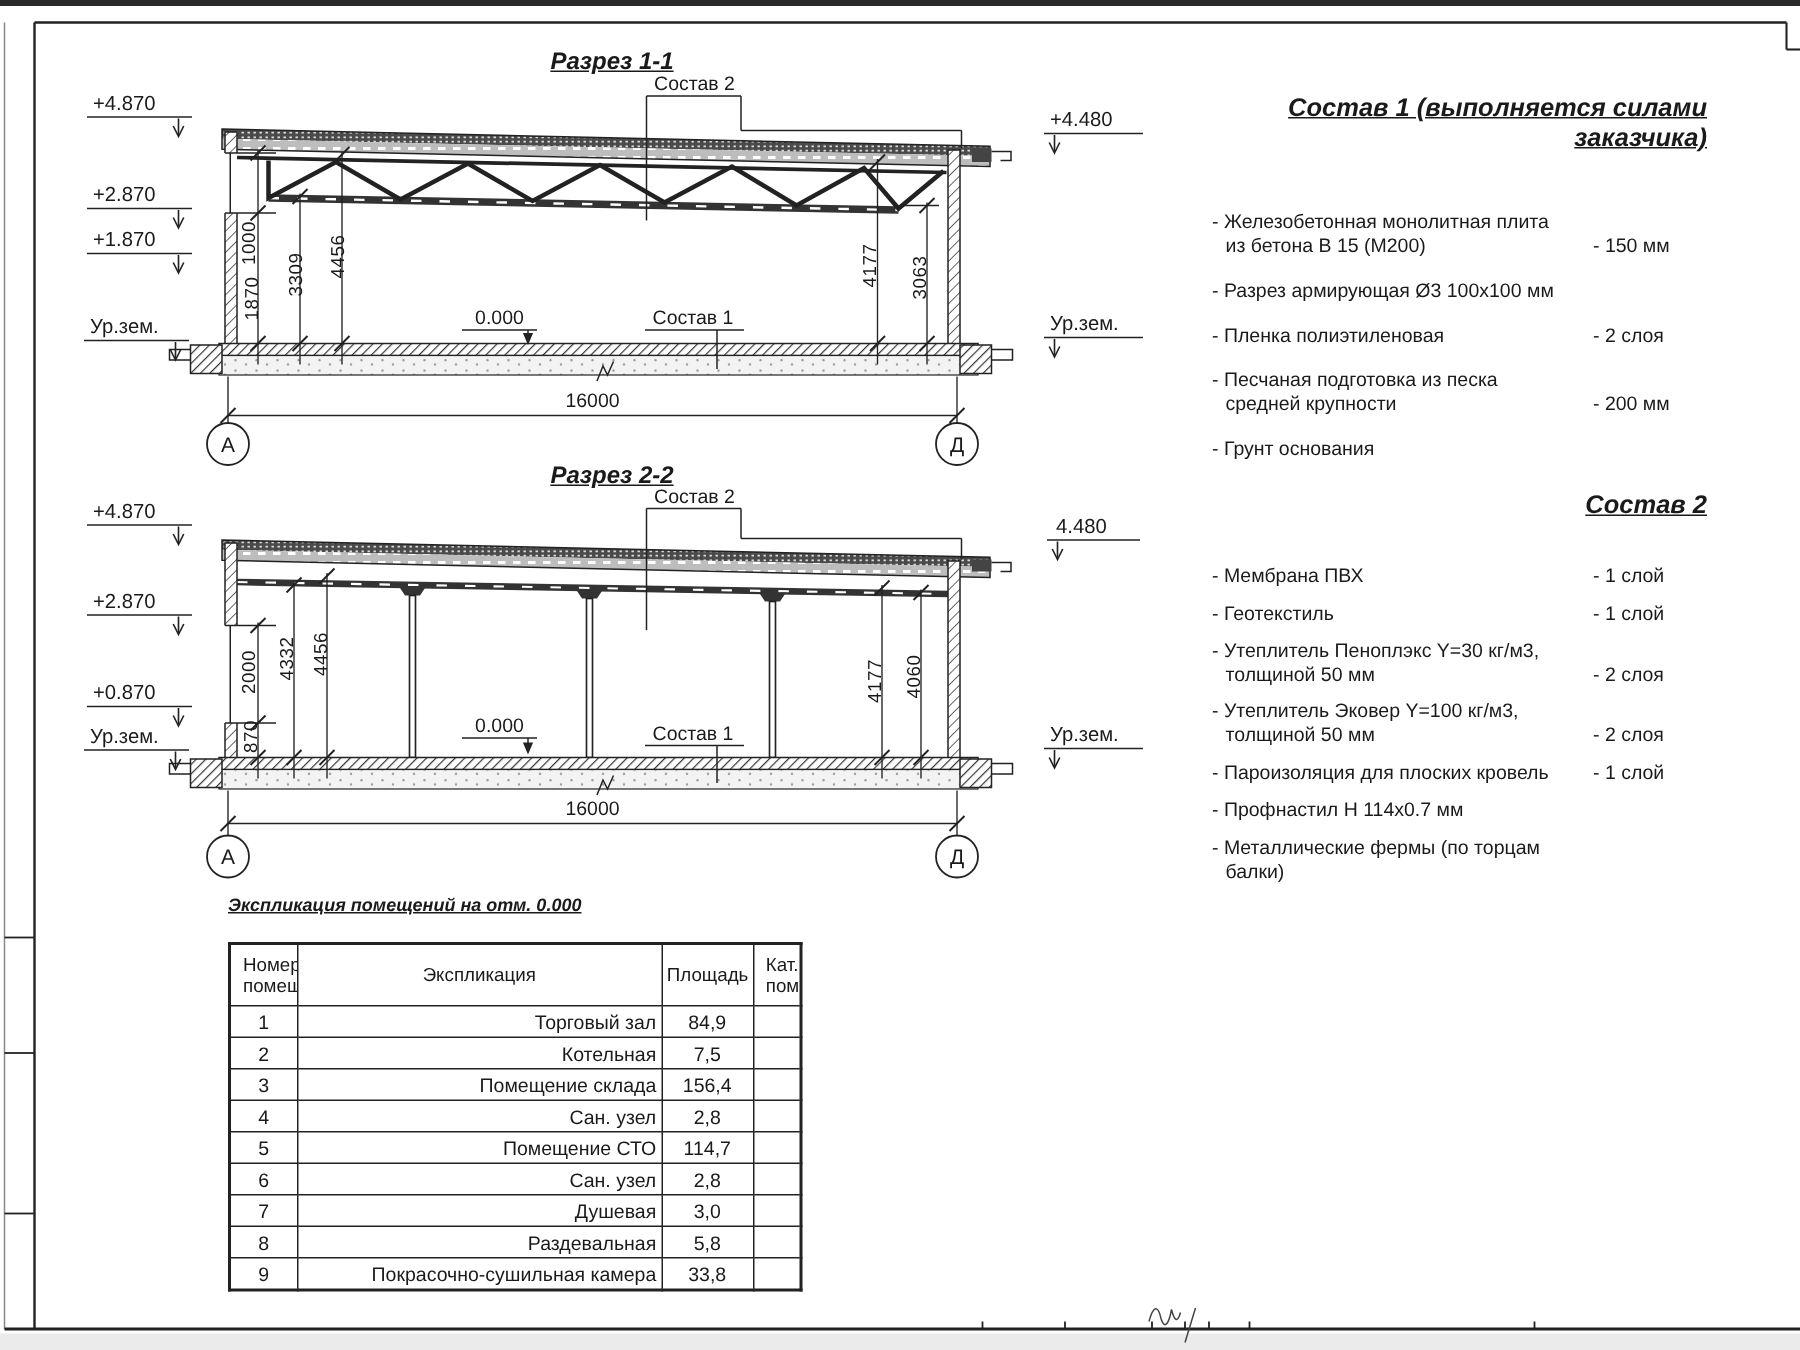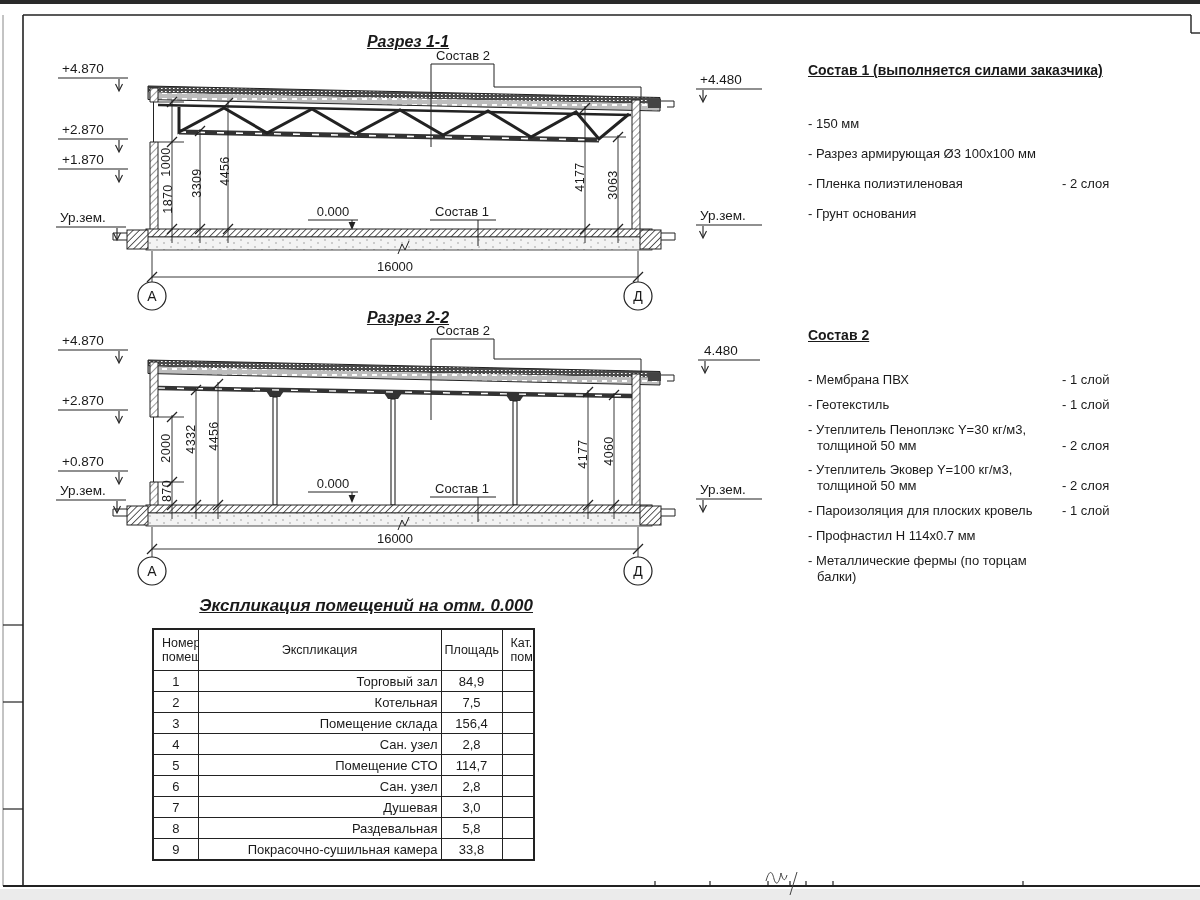--- a/index.html
+++ b/index.html
@@ -5,29 +5,29 @@
   html,body{margin:0;padding:0}
   body{width:1200px;height:900px;background:#fff;font-family:"Liberation Sans",sans-serif;color:#1a1a1a;position:relative;overflow:hidden}
   svg.linework{position:absolute;left:0;top:0}
   .lbl{position:absolute;font-size:13.5px;line-height:1.05;white-space:nowrap}
   .rot{position:absolute;width:60px;text-align:center;font-size:12.5px;transform:rotate(-90deg);letter-spacing:.4px}
   .sec-title{position:absolute;width:116px;text-align:center;font-size:16px;font-weight:bold;font-style:italic}
   .sec-title span,.mat-title span,.sched-title span{text-decoration:underline}
   .axis-letter{position:absolute;width:28px;text-align:center;font-size:14px}
   .small-lbl{position:absolute;font-size:13px;white-space:nowrap;text-align:center}
   .mat{position:absolute;width:330px}
-  .mat-title{text-align:left;font-size:14px;font-weight:bold;}
+  .mat-title{text-align:right;font-size:17px;font-weight:bold;font-style:italic}
   .mat1 .mat-title{margin-bottom:38px}
   .mat2 .mat-title{margin-bottom:29px}
   .mat-item{display:flex;justify-content:space-between;align-items:flex-end;font-size:13px;line-height:1.22}
   .mat1 .mat-item{margin-bottom:14px}
   .mat2 .mat-item{margin-bottom:9px}
   .mat-name{white-space:pre-line;text-indent:-9px;padding-left:9px;max-width:248px}
   .mat-val{width:76px;text-align:left;white-space:nowrap;flex:none}
-  .sched-title{position:absolute;left:152px;top:596px;width:381px;text-align:right;font-size:17px;font-weight:bold;font-style:italic}
+  .sched-title{position:absolute;left:152px;top:596px;width:381px;text-align:left;font-size:12px;font-weight:bold;font-style:italic}
   table.sched{position:absolute;left:152px;top:628px;border-collapse:collapse;table-layout:fixed;width:381px;border:2px solid #222}
   .sched th,.sched td{border:1px solid #222;font-size:13px;padding:0 3px;overflow:hidden}
   .sched th{font-weight:normal;white-space:pre-line;font-size:12.5px;line-height:1.15;height:40px}
   .sched td{height:20px}
   .sched .c-num{text-align:center}
   .sched .c-name{text-align:right;padding-left:8px}
 </style>
 </head>
 <body>
 
@@ -311,29 +311,36 @@
 <div class="small-lbl" style="left:308px;top:476px;width:50px">0.000</div>
 <div class="small-lbl" style="left:430px;top:481px;width:64px">Состав 1</div>
 <div class="small-lbl" style="left:431px;top:323px;width:64px">Состав 2</div>
 <div class="small-lbl" style="left:345px;top:531px;width:100px">16000</div>
 <div class="axis-letter" style="left:138px;top:563px">А</div>
 <div class="axis-letter" style="left:624px;top:563px">Д</div>
 
 <div class="mat mat1" style="left:808px;top:62px">
   <div class="mat-title"><span>Состав 1 (выполняется силами заказчика)</span></div>
   <div class="mat-item">
+    <div class="mat-name">- Железобетонная  монолитная плита
+из бетона В 15 (М200)</div>
     <div class="mat-val">- 150 мм</div>
   </div>
   <div class="mat-item">
     <div class="mat-name">- Разрез армирующая Ø3 100х100 мм</div>
     <div class="mat-val"></div>
   </div>
   <div class="mat-item">
     <div class="mat-name">- Пленка полиэтиленовая</div>
     <div class="mat-val">-  2 слоя</div>
+  </div>
+  <div class="mat-item">
+    <div class="mat-name">- Песчаная подготовка из песка
+средней крупности</div>
+    <div class="mat-val">- 200 мм</div>
   </div>
   <div class="mat-item">
     <div class="mat-name">- Грунт основания</div>
     <div class="mat-val"></div>
   </div>
 </div>
 
 <div class="mat mat2" style="left:808px;top:327px">
   <div class="mat-title"><span>Состав 2</span></div>
   <div class="mat-item">

